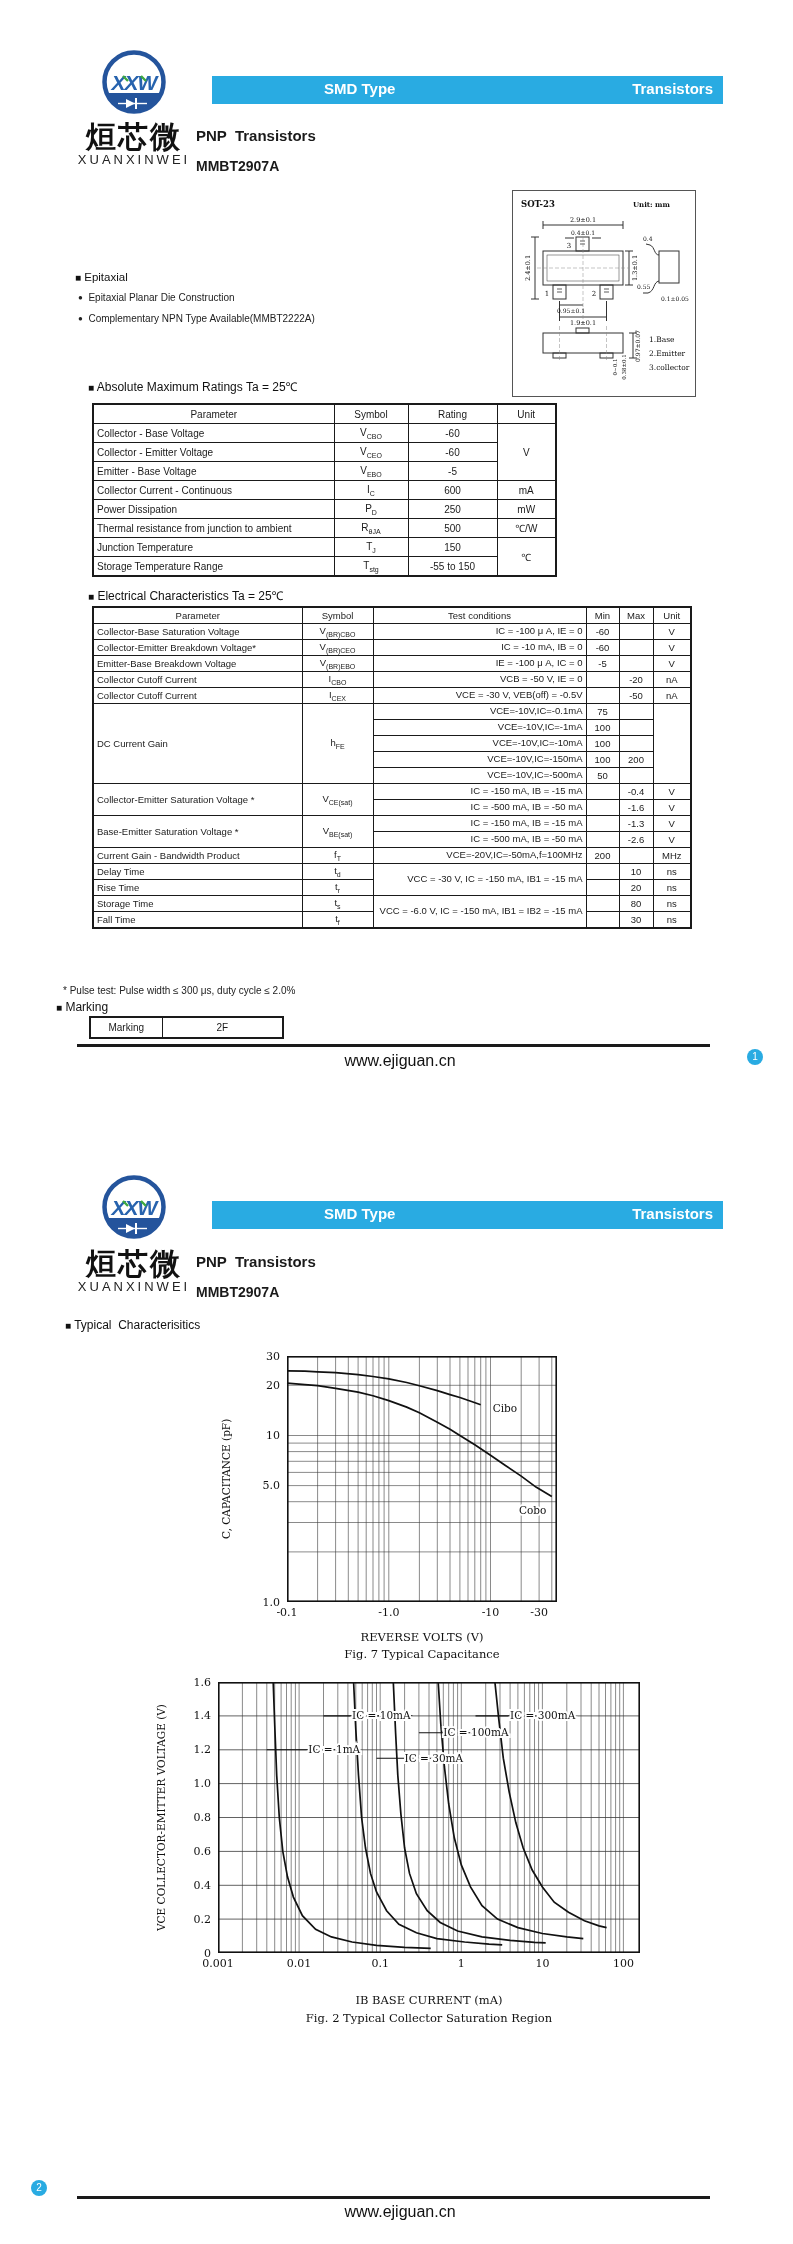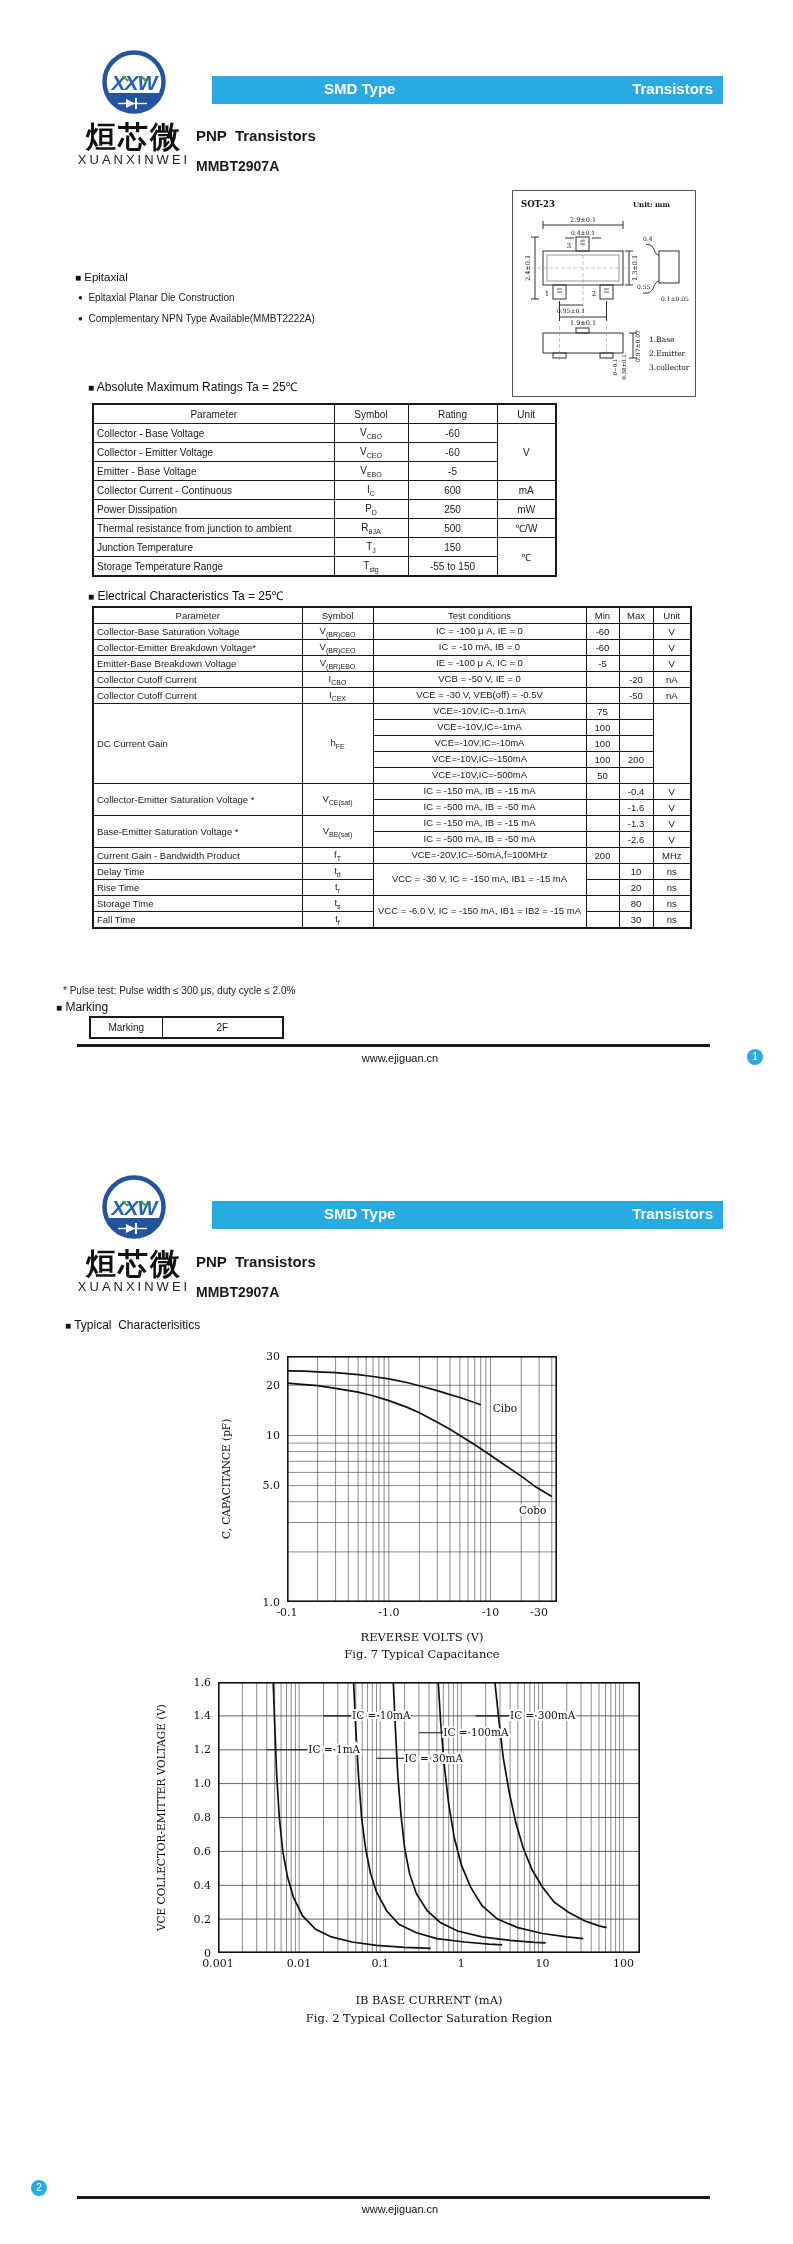--- a/index.html
+++ b/index.html
@@ -20,26 +20,26 @@
   .feat .b{font-size:8px;vertical-align:1px;}
   
   table{border-collapse:collapse;table-layout:fixed;background:#fff;}
   .dt{border:2px solid #1a1a1a;}
   .dt td,.dt th{border:1.5px solid #1a1a1a;font-size:10px;font-weight:normal;
       padding:0 3px;text-align:center;overflow:hidden;}
   .dt .l{text-align:left;}
   .dt sub{font-size:7px;}
   #abs-table td,#abs-table th{height:18px;white-space:nowrap;}
   #elec-table td,#elec-table th{height:15px;font-size:9.5px;white-space:nowrap;}
-  #elec-table td.c{text-align:center;white-space:normal;line-height:1.15;}
+  #elec-table td.c{text-align:right;white-space:normal;line-height:1.15;}
   #mark-table td{height:19px;}
   .fnote{font-size:10px;color:#222;}
   
   .rule{background:#1a1a1a;height:3px;}
-  .url{font-size:11px;color:#111;text-align:center;width:300px;}
+  .url{font-size:16px;color:#111;text-align:center;width:300px;}
   .badge{width:16px;height:16px;border-radius:50%;background:#29ABE2;color:#fff;
          font-size:10px;line-height:16px;text-align:center;}
   
   .figbox{position:absolute;}
   svg{overflow:visible;display:block;}
   svg text{font-family:"DejaVu Serif","Liberation Serif",serif;font-size:11px;fill:#111;}
   svg text.clabel{font-size:10.5px;paint-order:stroke;stroke:#fff;stroke-width:4px;}
   .vlab{position:absolute;writing-mode:vertical-rl;transform:rotate(180deg);
         font-family:"DejaVu Serif","Liberation Serif",serif;font-size:10.5px;color:#111;
         display:flex;align-items:center;justify-content:center;}

